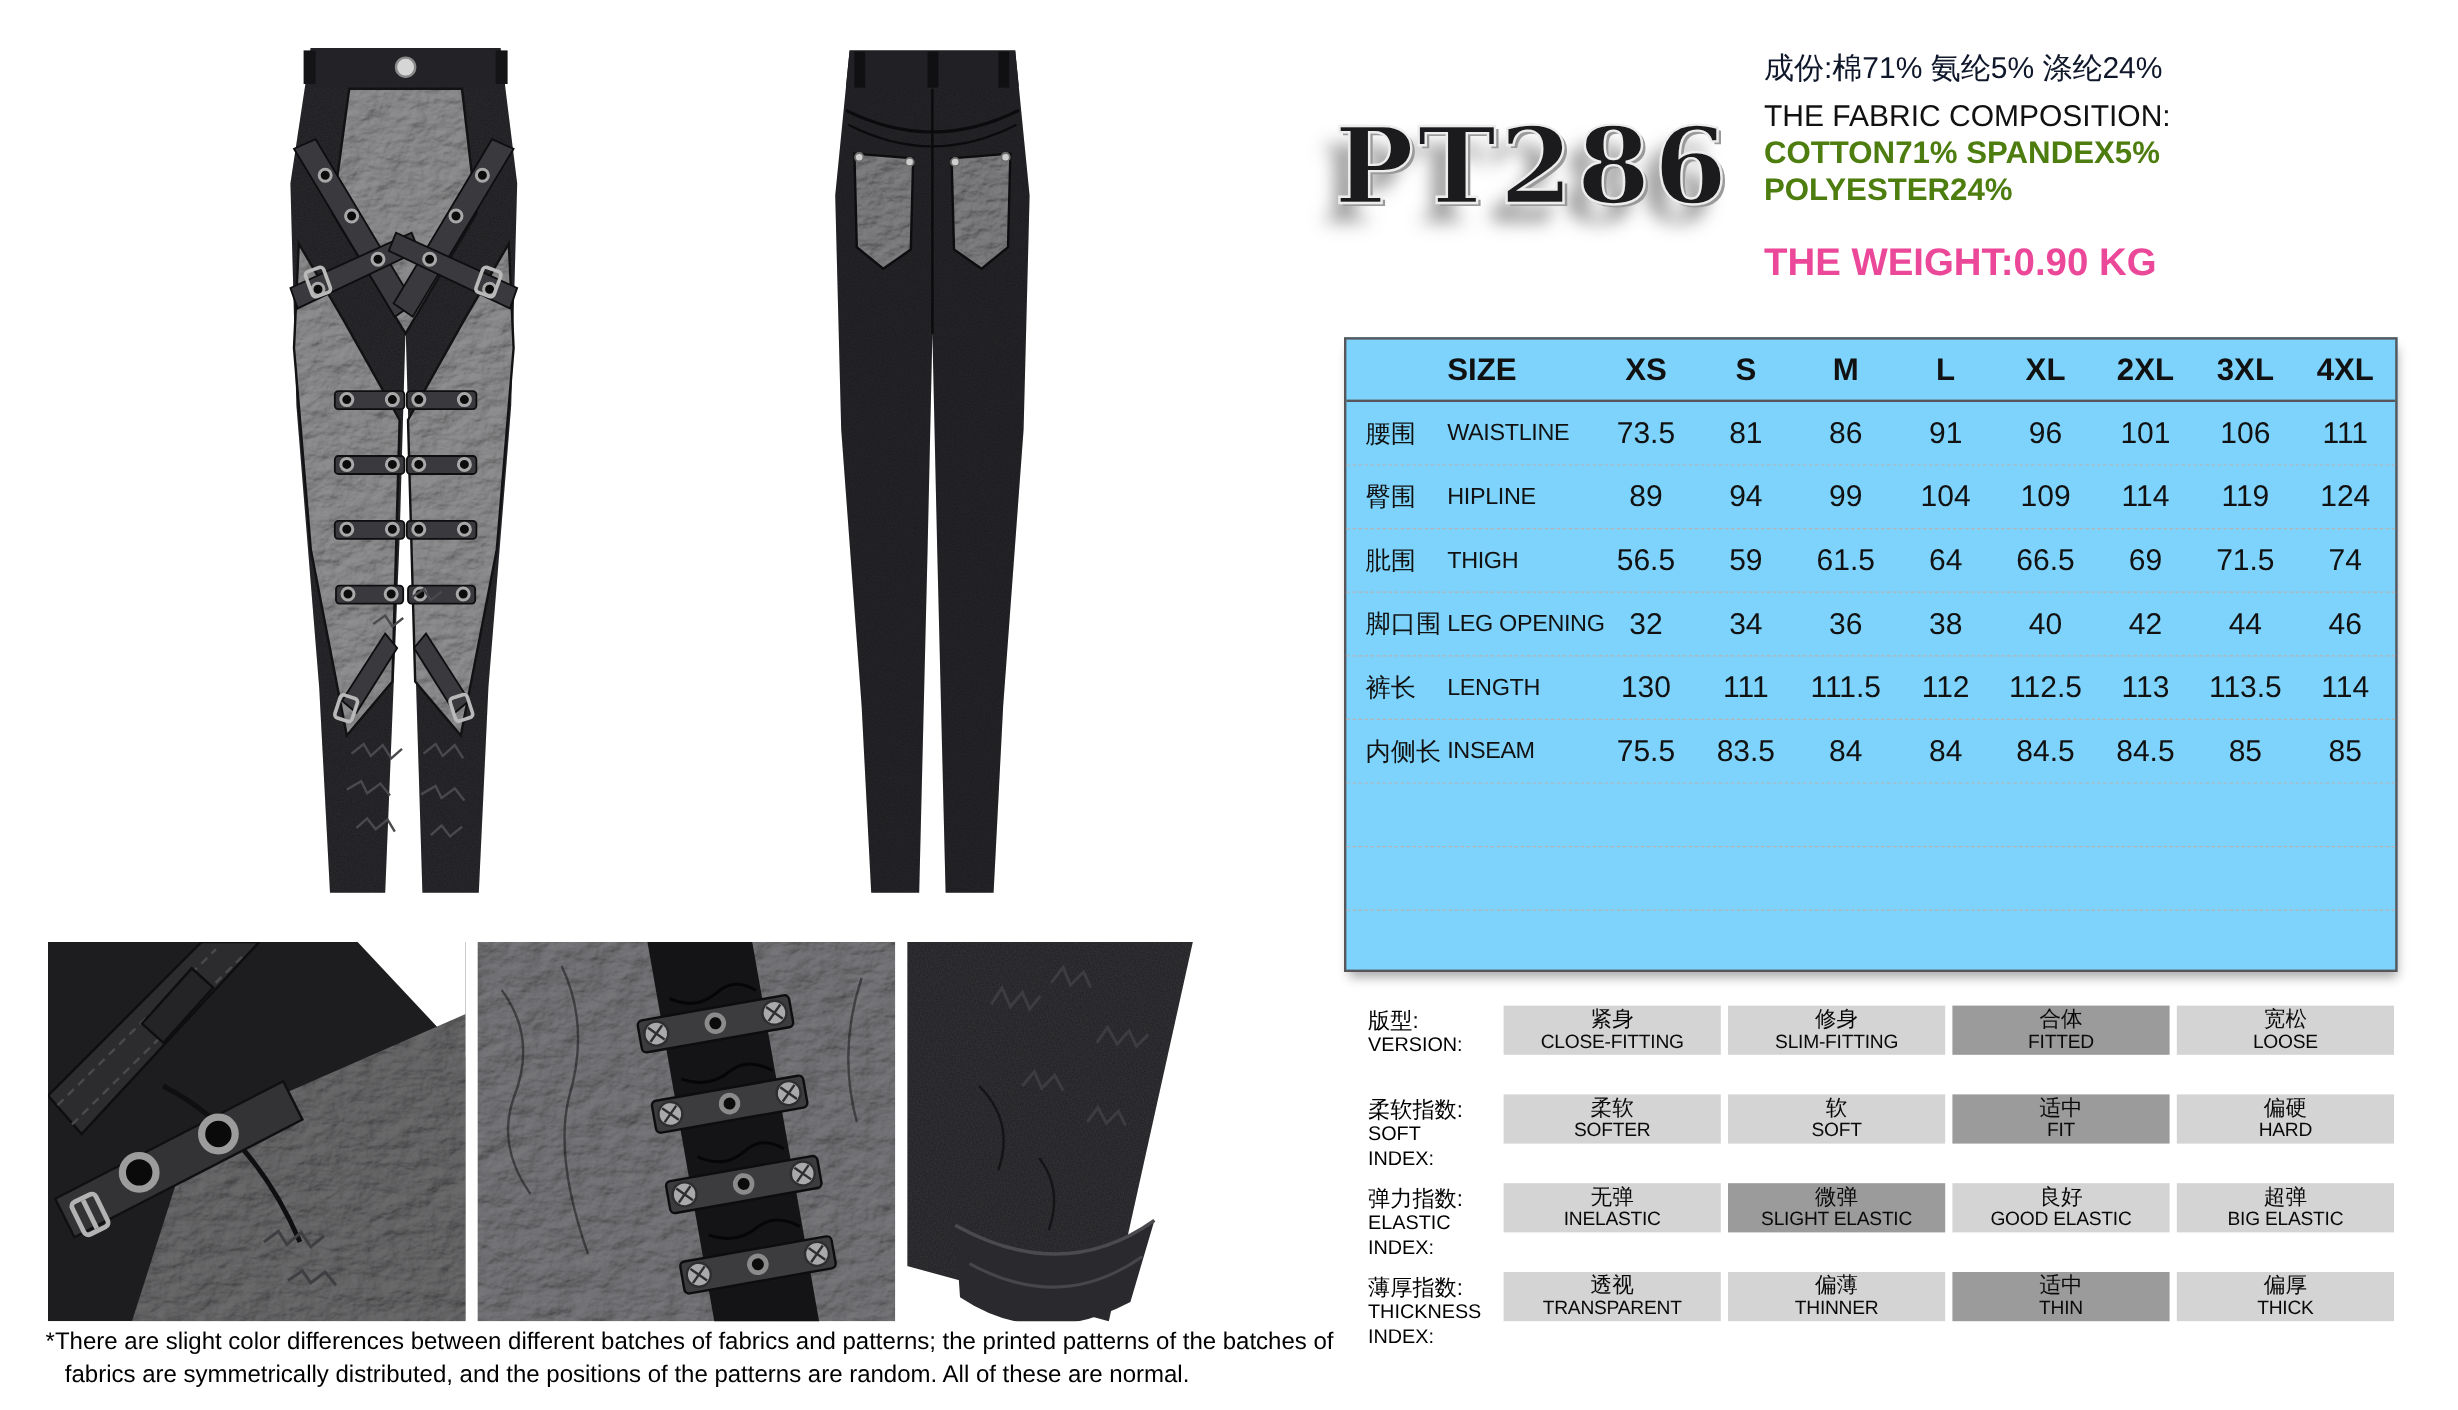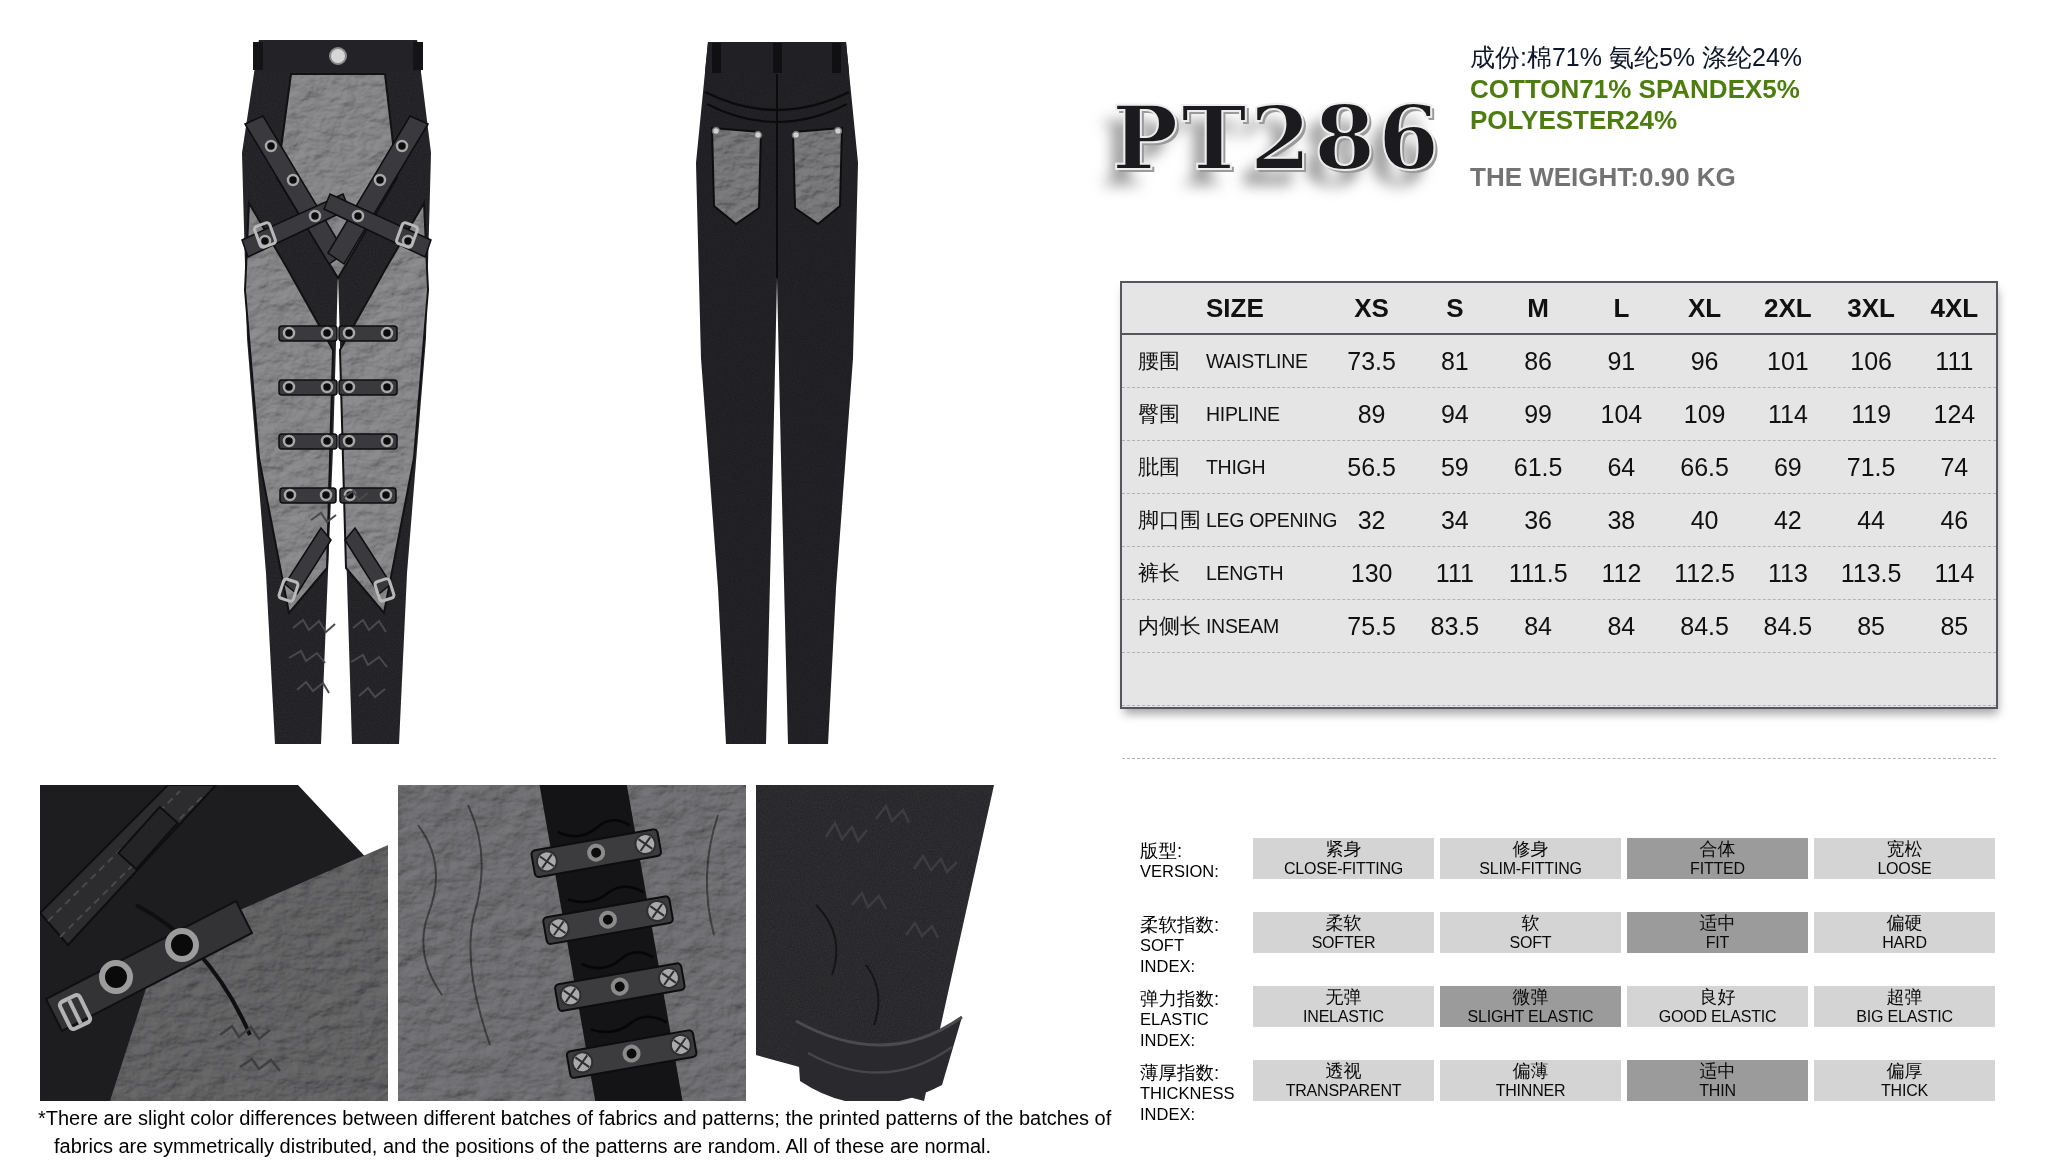--- a/index.html
+++ b/index.html
@@ -20,25 +20,25 @@
         font-family:"DejaVu Serif","Liberation Serif",serif;font-weight:bold;
         font-size:88px;line-height:92px;letter-spacing:3px;color:#1b1b1d;
         -webkit-text-stroke:2px #ededed;
         text-shadow:3px 3px 0 #9a9a9a,-12px 16px 14px rgba(70,70,70,.55);}
 
   
   .info{position:absolute;left:1470px;top:40px;width:560px;}
   .info .cn{font-size:25px;line-height:34px;color:#0f172a;}
   .info .t1{font-size:25px;line-height:30px;margin-top:8px;color:#111;}
   .info .b{font-size:26px;line-height:31px;font-weight:bold;color:#4d7c0f;}
-  .info .weight{margin-top:26px;font-size:26px;font-weight:bold;color:#737373;}
+  .info .weight{margin-top:26px;font-size:32px;font-weight:bold;color:#ec4899;}
 
   
-  .size-table{position:absolute;left:1120px;top:281px;width:878px;height:428px;
-      background:#e5e5e5;border:2px solid #57575b;box-sizing:border-box;
+  .size-table{position:absolute;left:1120px;top:281px;width:878px;height:529px;
+      background:#7dd3fc;border:2px solid #57575b;box-sizing:border-box;
       box-shadow:2px 7px 9px -2px rgba(0,0,0,.35);}
   .t-head,.t-row{display:grid;grid-template-columns:84px 124px repeat(8,1fr);
       align-items:center;}
   .t-head{height:50px;border-bottom:2px solid #57575b;font-weight:bold;font-size:26px;}
   .t-row{height:52px;border-bottom:1px dashed #b4b4b4;font-size:25px;}
   .t-empty{height:52px;border-bottom:1px dashed #b4b4b4;}
   .c-cn{padding-left:16px;font-size:21px;white-space:nowrap;}
   .c-en{font-size:19.5px;white-space:nowrap;letter-spacing:-0.3px;}
   .c-size{grid-column:2;font-size:26px;}
   .c-val{text-align:center;}
@@ -304,20 +304,21 @@
     <g stroke="#0c0c0e" stroke-width="2" fill="none" opacity="0.7">
       <path d="M60 120 q30 30 16 70"></path>
       <path d="M110 180 q20 26 8 60"></path>
     </g>
   </svg>
 
   <div class="logo">PT286</div>
 
   <div class="info">
     <div class="cn">成份:棉71% 氨纶5% 涤纶24%</div>
+    <div class="t1">THE FABRIC COMPOSITION:</div>
     <div class="b">COTTON71% SPANDEX5%</div>
     <div class="b">POLYESTER24%</div>
     <div class="weight">THE WEIGHT:0.90 KG</div>
   </div>
 
   <div class="size-table">
     <div class="t-head">
       <div class="c-size">SIZE</div>
       <div class="c-val">XS</div>
       <div class="c-val">S</div>

